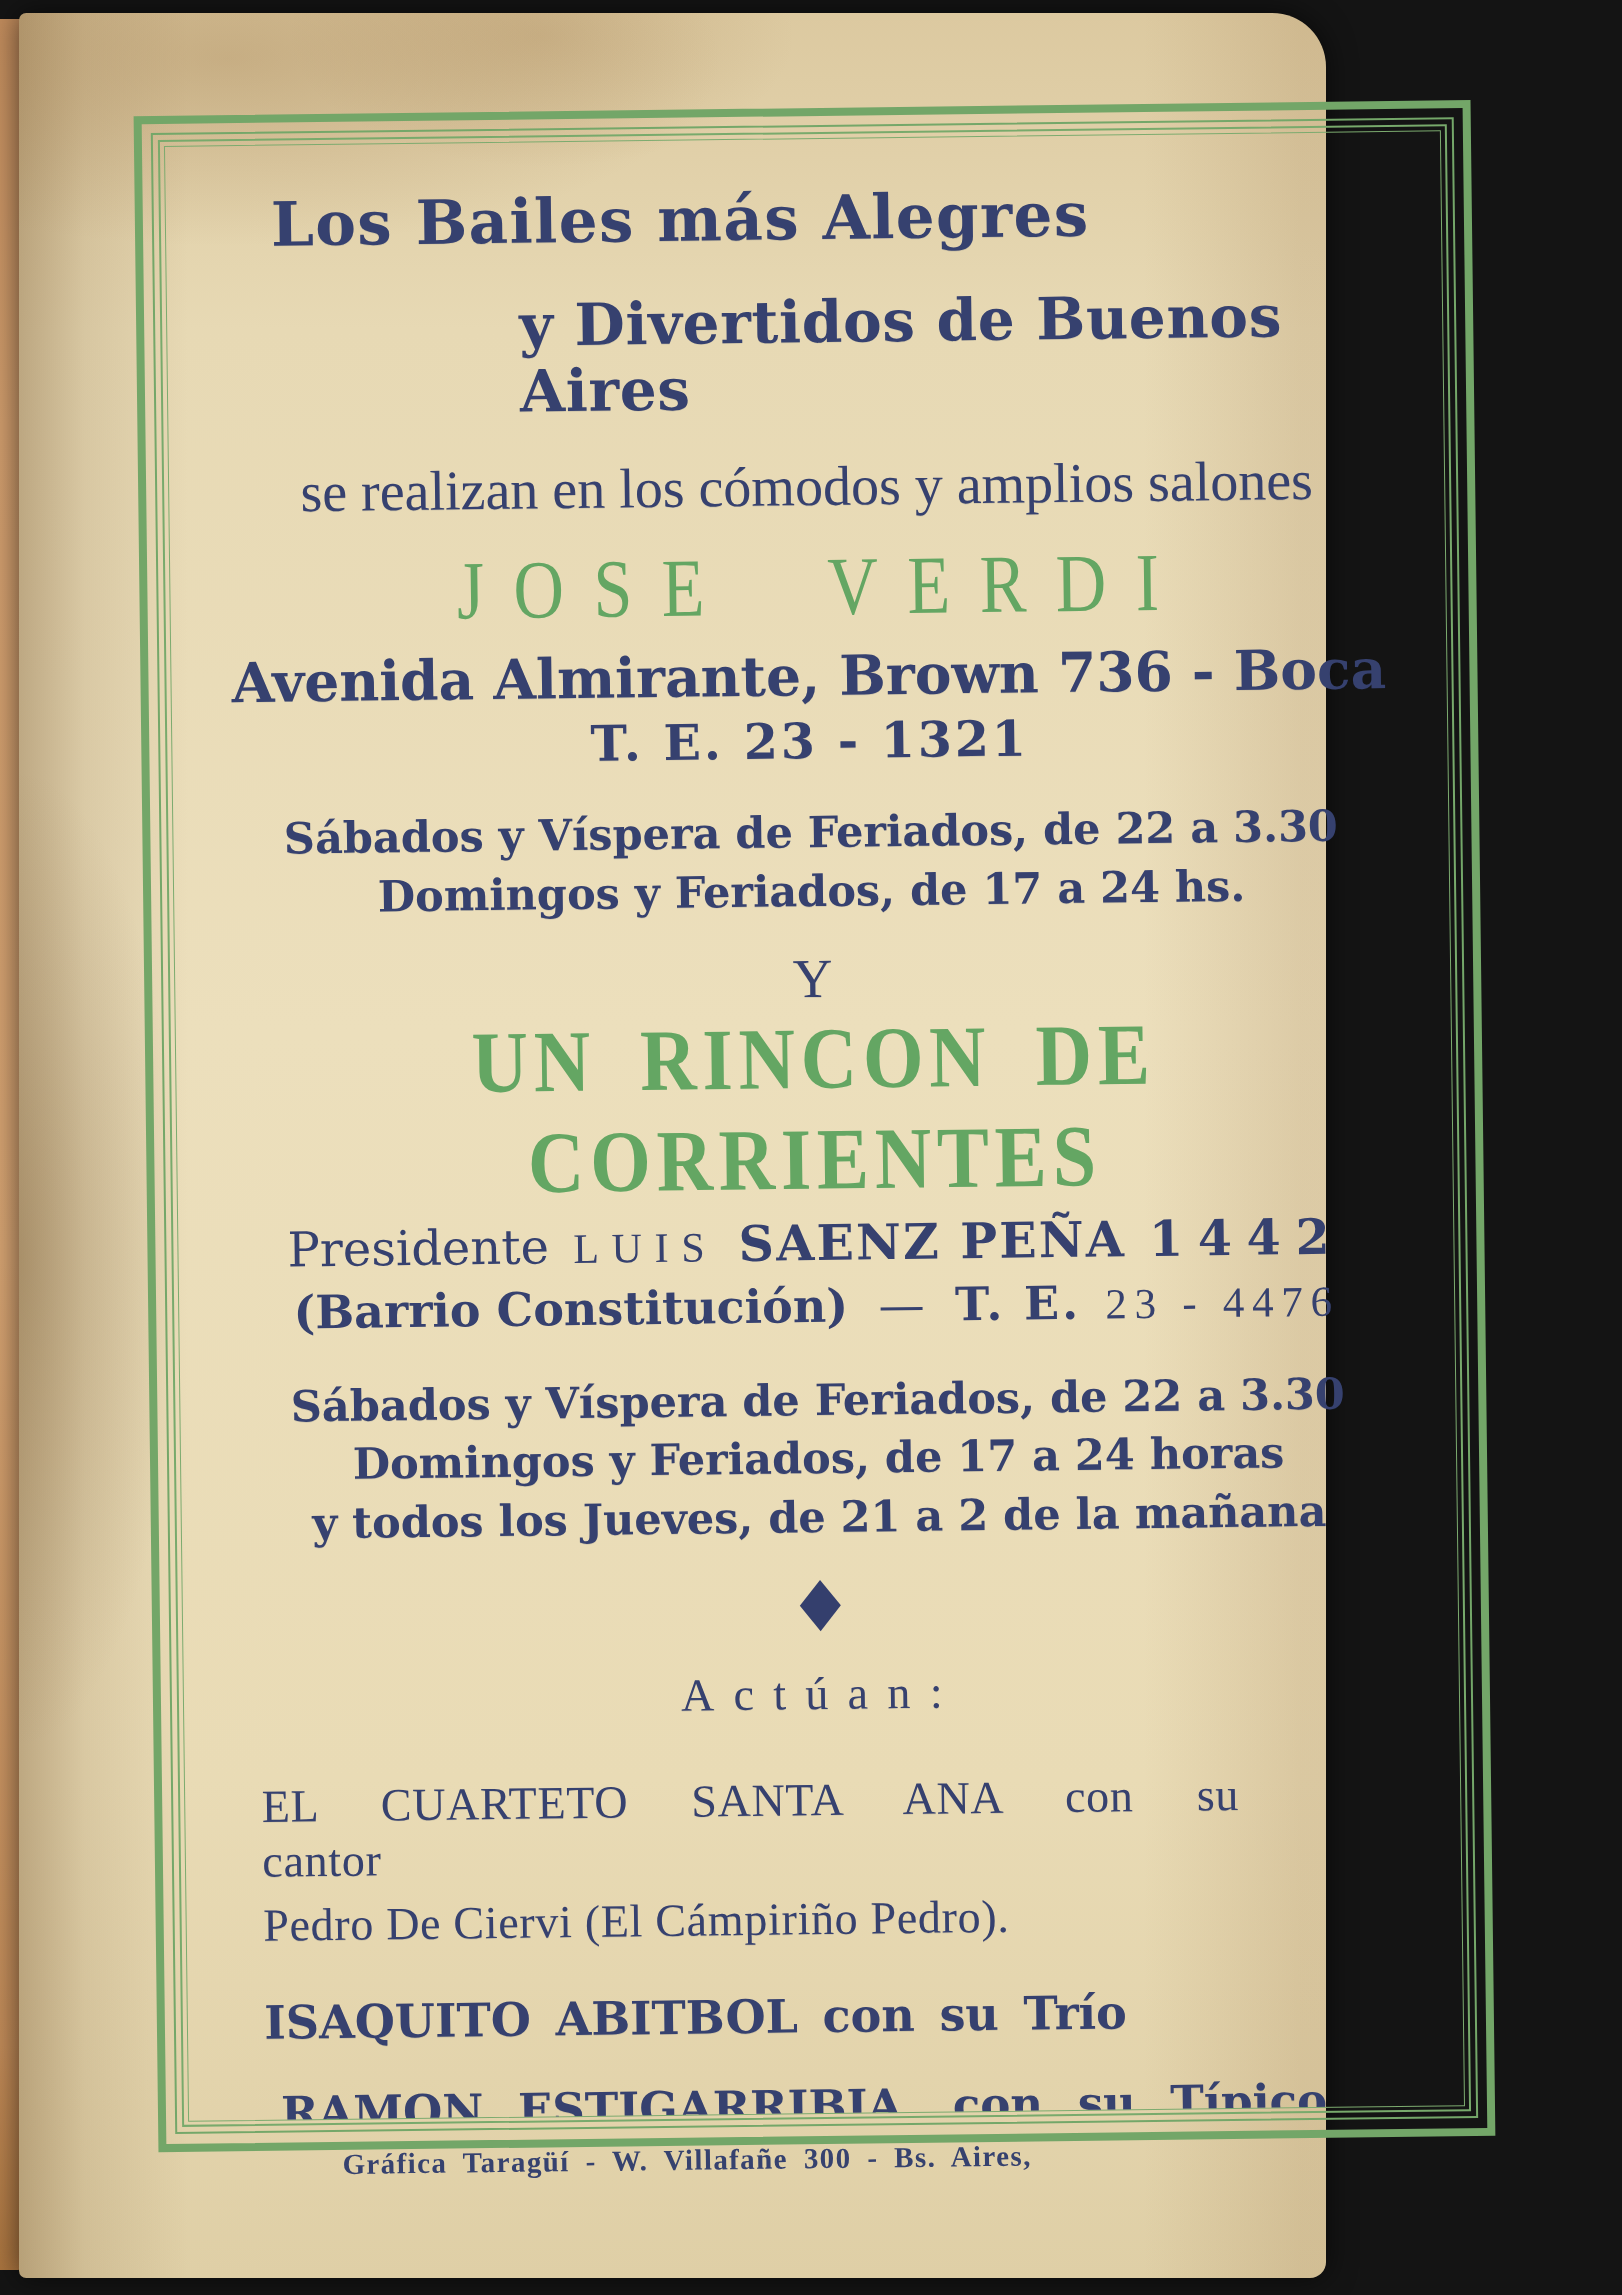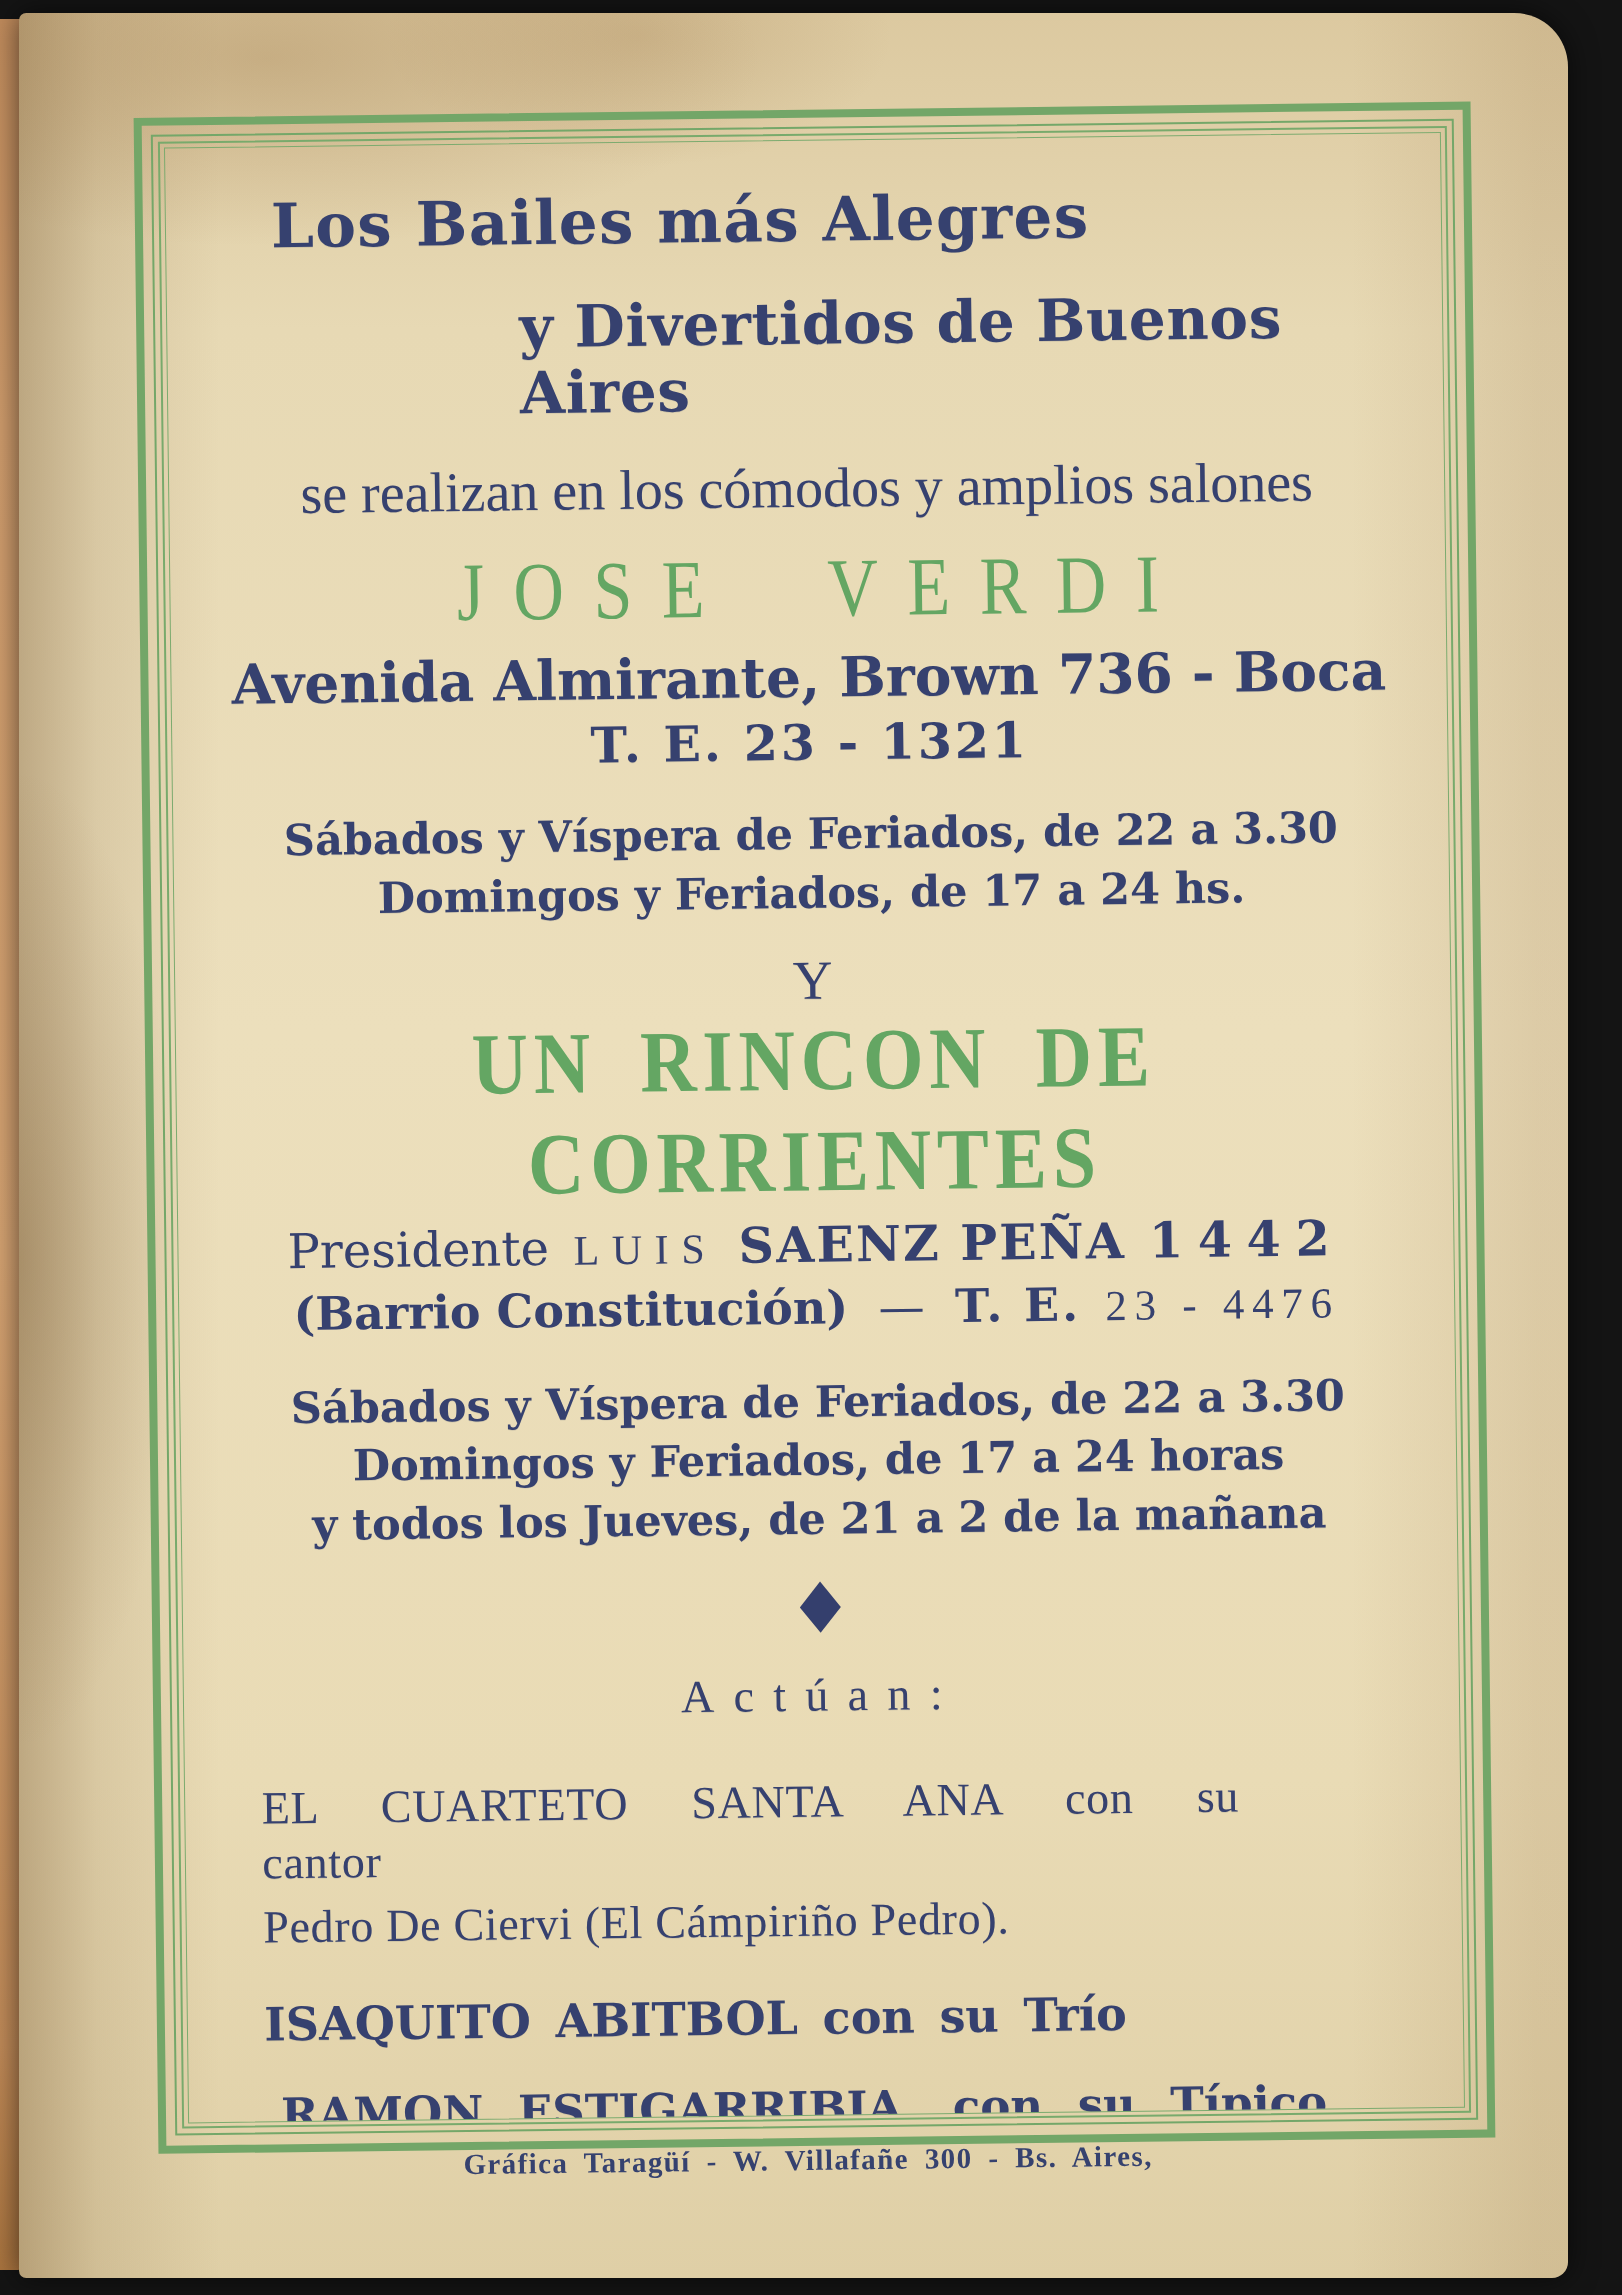--- a/index.html
+++ b/index.html
@@ -11,21 +11,21 @@
     font-family:"Liberation Serif",serif;
   }
   
   .scene{position:absolute;inset:0;}
   .adjacent-page{
     position:absolute;left:0;top:19px;width:22px;height:2251px;
     background:linear-gradient(180deg,#c08b5c,#cf9c6c 18%,#d5a372 55%,#c08a58 90%,#a9743f);
     border-radius:0 0 4.3px 0;
   }
   .page{
-    position:absolute;left:19px;top:13px;width:1549px;height:2265px;
+    position:absolute;left:19px;top:13px;width:1307px;height:2265px;
     background:
       radial-gradient(ellipse 797px 304px at 16% 2%, rgba(146,105,58,.30), transparent 62%),
       radial-gradient(ellipse 362px 188px at 40% 1%, rgba(146,105,58,.22), transparent 70%),
       radial-gradient(ellipse 217px 652px at 0% 55%, rgba(110,75,35,.28), transparent 75%),
       linear-gradient(90deg, rgba(118,84,44,.38), rgba(118,84,44,.14) 5%, transparent 13%),
       linear-gradient(90deg, transparent 86%, rgba(140,100,55,.16) 98%),
       linear-gradient(180deg,#dcc9a0,#e7d9b4 14%,#ecdfbc 45%,#e9dbb5 78%,#dfcfa6);
     border-radius:7.2px 54px 16px 7.2px;
     box-shadow:0 0 29px rgba(0,0,0,.6);
   }

